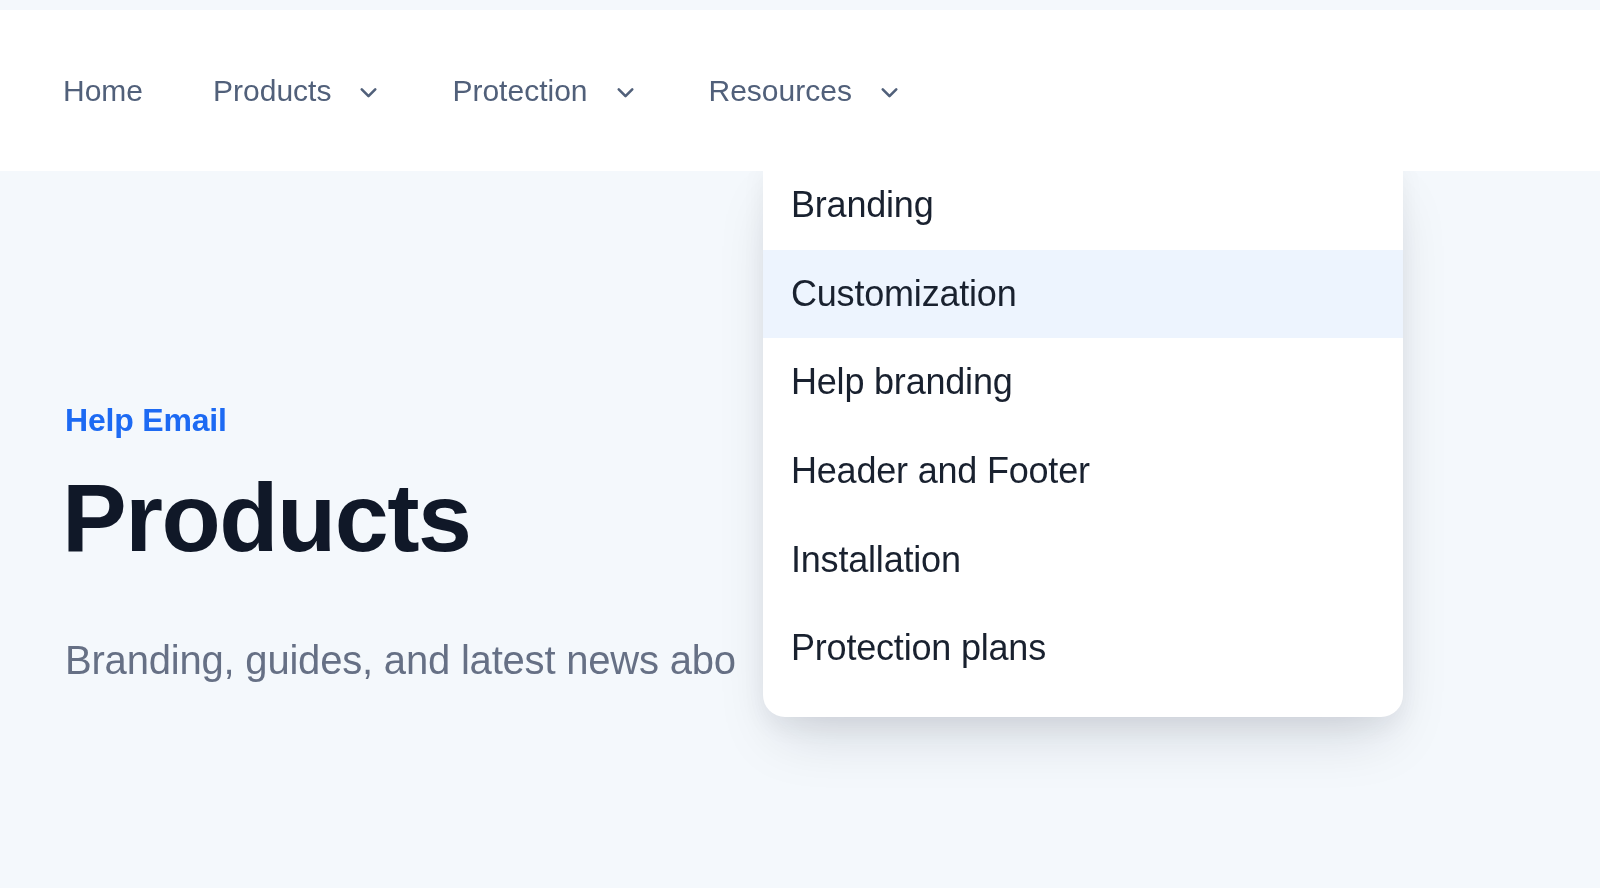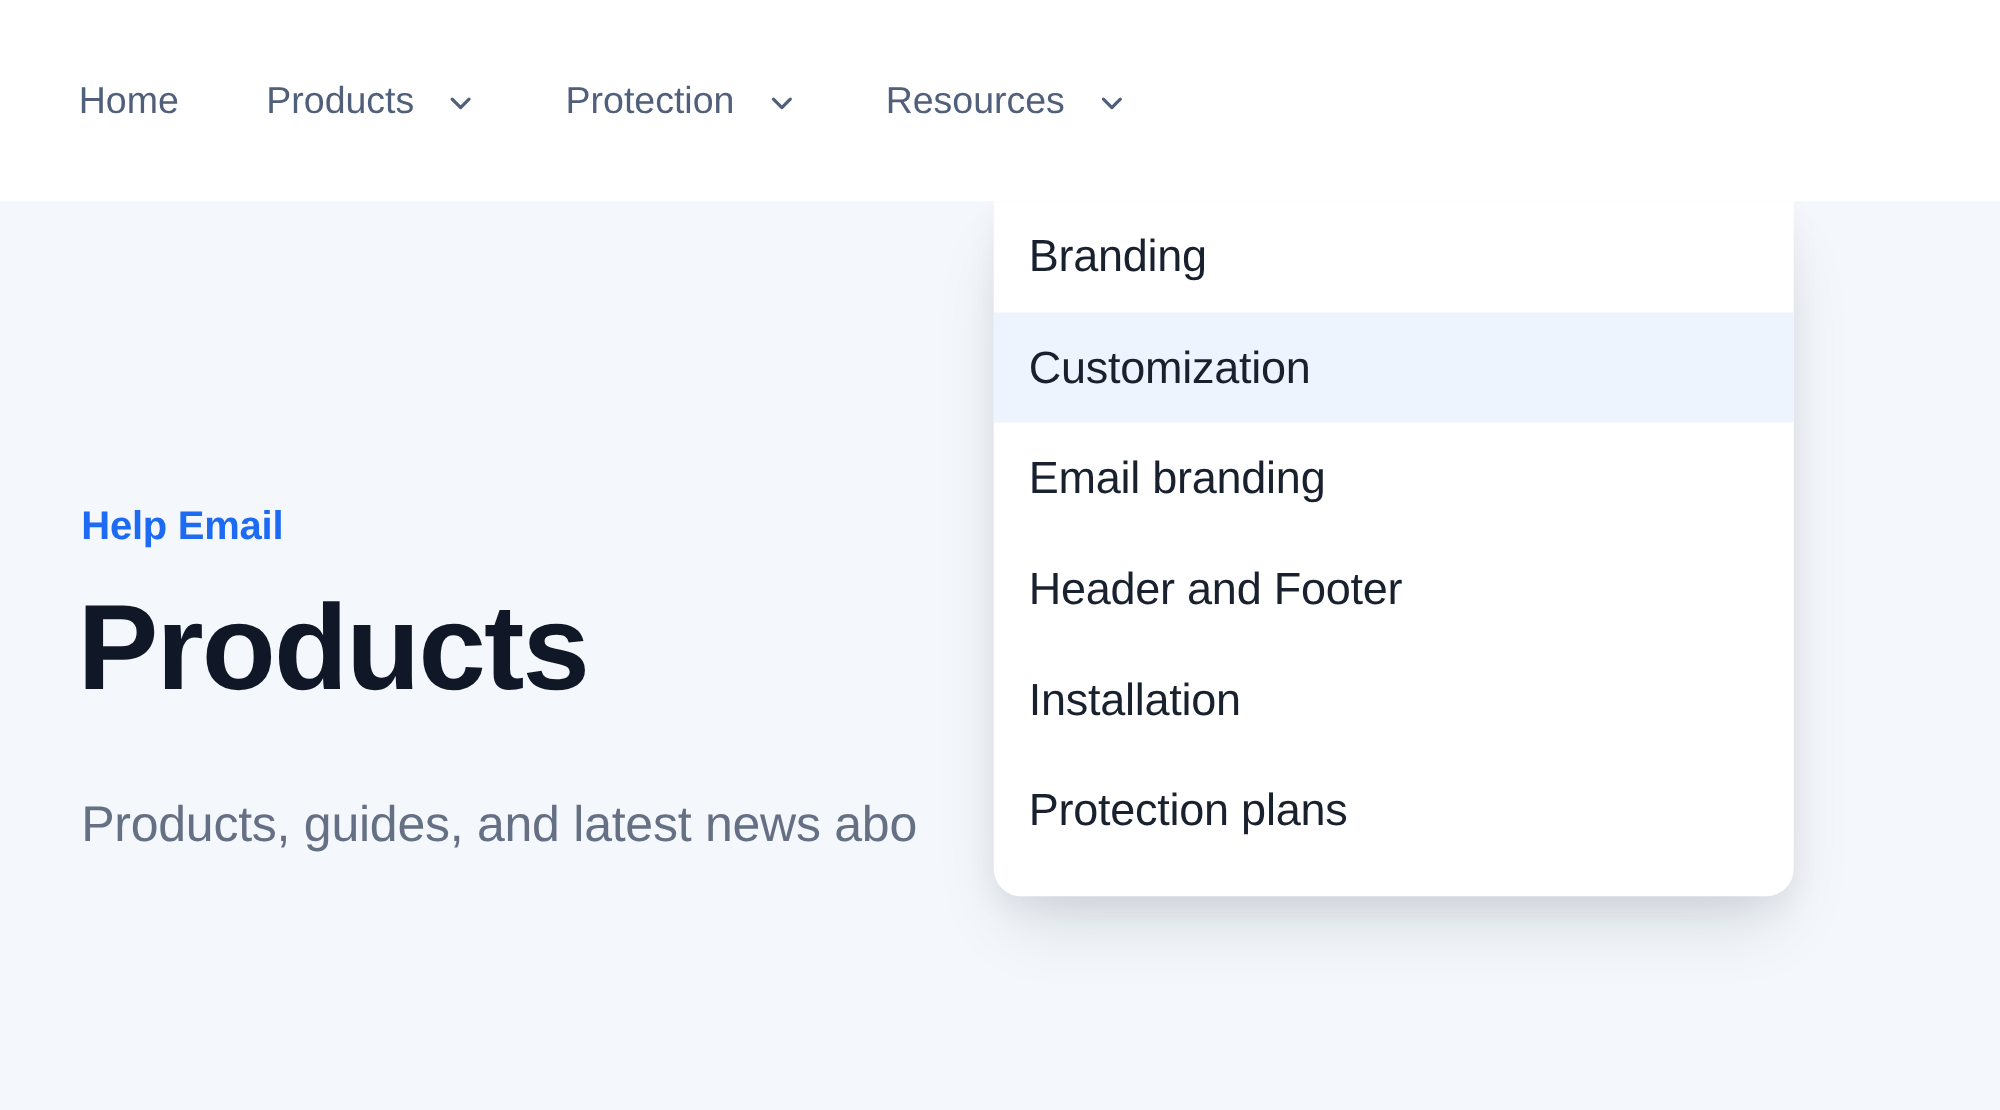--- a/index.html
+++ b/index.html
@@ -7,21 +7,21 @@
   body {
     font-family: "Liberation Sans", "DejaVu Sans", sans-serif;
     background: var(--page-bg, #f4f8fc);
     position: relative;
     overflow: hidden;
   }
 
   
   .navbar {
     position: absolute;
-    top: 0; left: 0;
+    top: 10px; left: 0;
     width: 1600px; height: 161px;
     background: var(--panel-bg, #ffffff);
     display: flex;
     align-items: center;
     padding-left: 63px;
     z-index: 30;
   }
   .nav-items {
     display: flex;
     align-items: center;
@@ -83,21 +83,20 @@
   .dropdown {
     position: absolute;
     left: 763px; top: 161px;
     width: 640px;
     padding-bottom: 24px;
     background: var(--panel-bg, #ffffff);
     border-radius: 0 0 22px 22px;
     box-shadow: 0 30px 60px -15px rgba(15, 23, 42, 0.15),
                 0 10px 24px rgba(15, 23, 42, 0.05);
     z-index: 20;
-    margin-left: 32px;
   }
   .menu-item {
     height: 88.6px;
     display: flex;
     align-items: center;
     padding-left: 28px;
     font-size: 36px;
     font-weight: 400;
     color: var(--menu-text, #19212f);
     letter-spacing: -0.2px;
@@ -144,35 +143,35 @@
             <path d="M6 9.2 L12 15.2 L18 9.2"></path>
           </svg>
         </span>
       </div>
     </nav>
 </header>
 
 <section class="hero">
   <div class="eyebrow">Help Email</div>
   <h1 class="hero-title">Products</h1>
-  <p class="hero-subtitle">Products, guides, and latest news abo</p>
+  <p class="hero-subtitle">Branding, guides, and latest news abo</p>
 </section>
 
 <div class="dropdown">
 
     <div class="menu-item">
       <span>Branding</span>
     </div>
 
     <div class="menu-item highlighted">
       <span>Customization</span>
     </div>
 
     <div class="menu-item">
-      <span>Email branding</span>
+      <span>Help branding</span>
     </div>
 
     <div class="menu-item">
       <span>Header and Footer</span>
     </div>
 
     <div class="menu-item">
       <span>Installation</span>
     </div>
 

